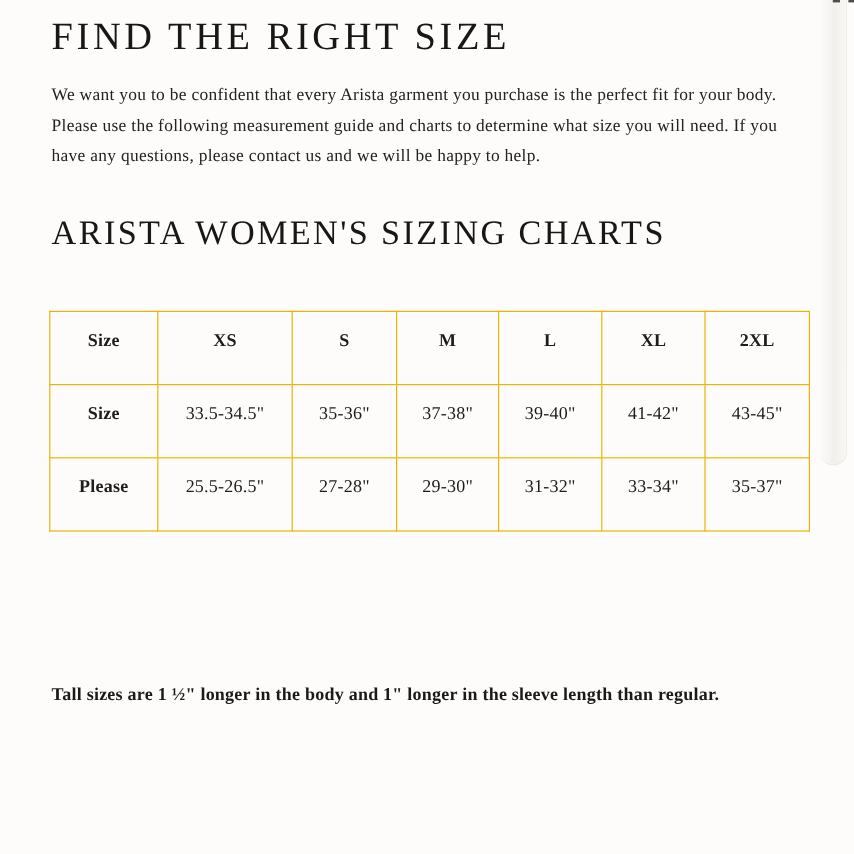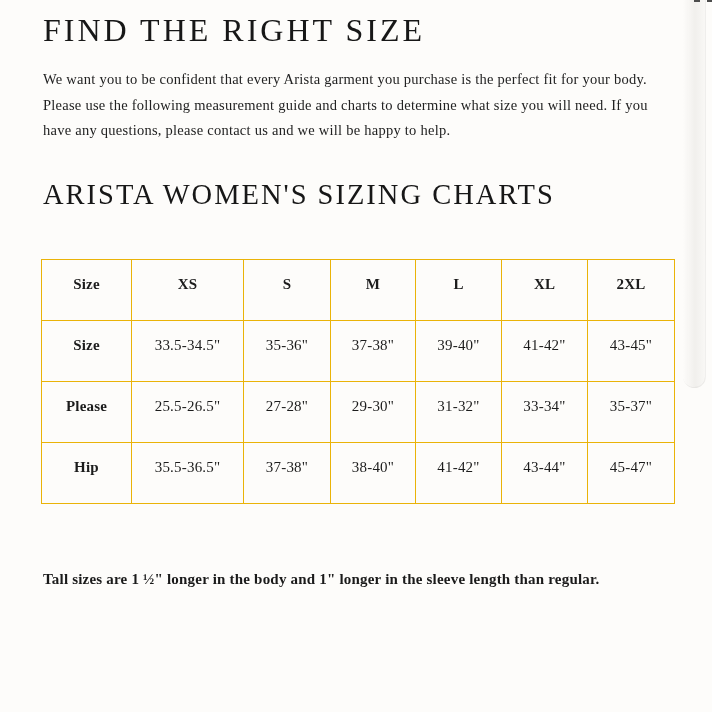--- a/index.html
+++ b/index.html
@@ -141,29 +141,20 @@
       </tr>
       <tr>
         <th>Please</th>
         <td>25.5-26.5"</td>
         <td>27-28"</td>
         <td>29-30"</td>
         <td>31-32"</td>
         <td>33-34"</td>
         <td>35-37"</td>
       </tr>
-      <tr>
-        <th>Hip</th>
-        <td>35.5-36.5"</td>
-        <td>37-38"</td>
-        <td>38-40"</td>
-        <td>41-42"</td>
-        <td>43-44"</td>
-        <td>45-47"</td>
-      </tr>
     </tbody>
   </table>
 
   <p class="footnote">Tall sizes are 1 ½" longer in the body and 1" longer in the sleeve length than regular.</p>
 
   <div class="scrollbar-thumb"></div>
   <div class="edge-artifact a1"></div>
   <div class="edge-artifact a2"></div>
 
 </div>

